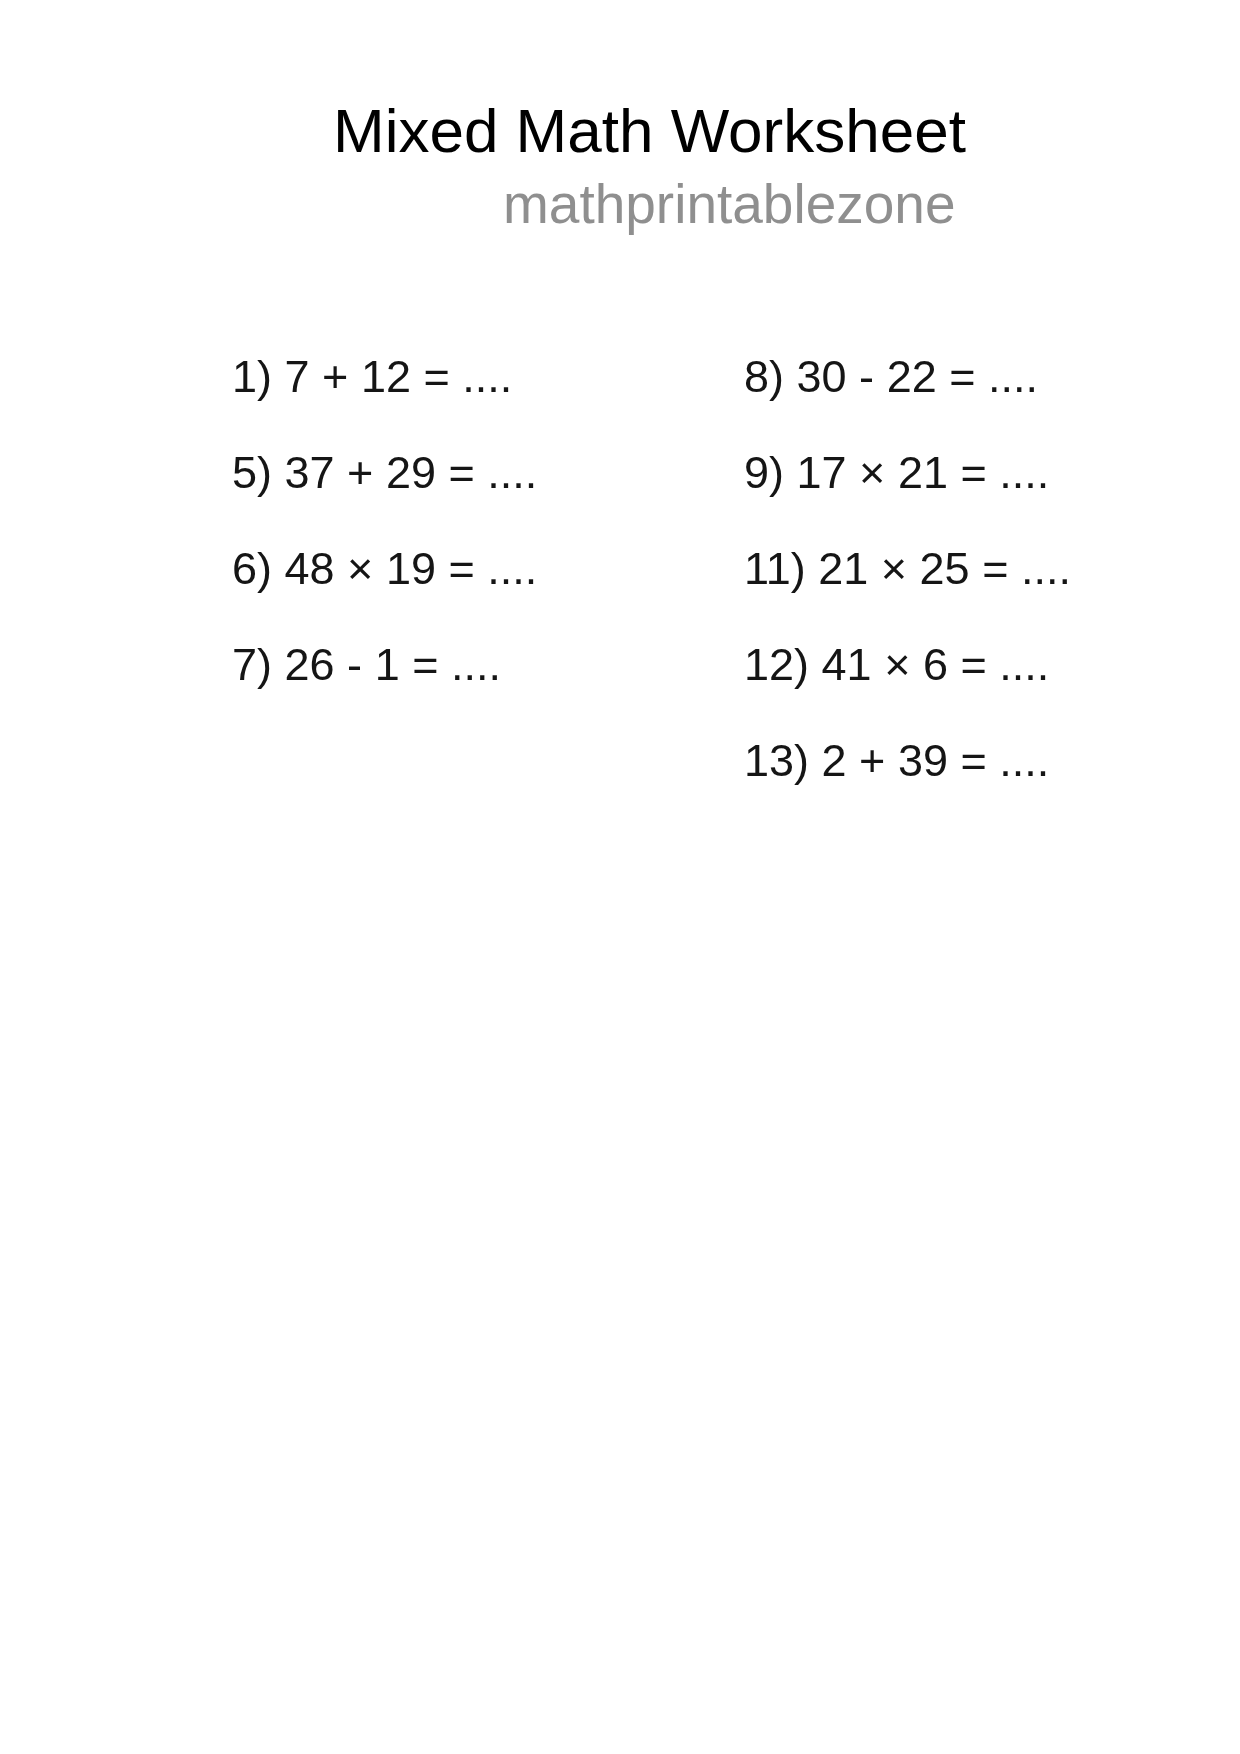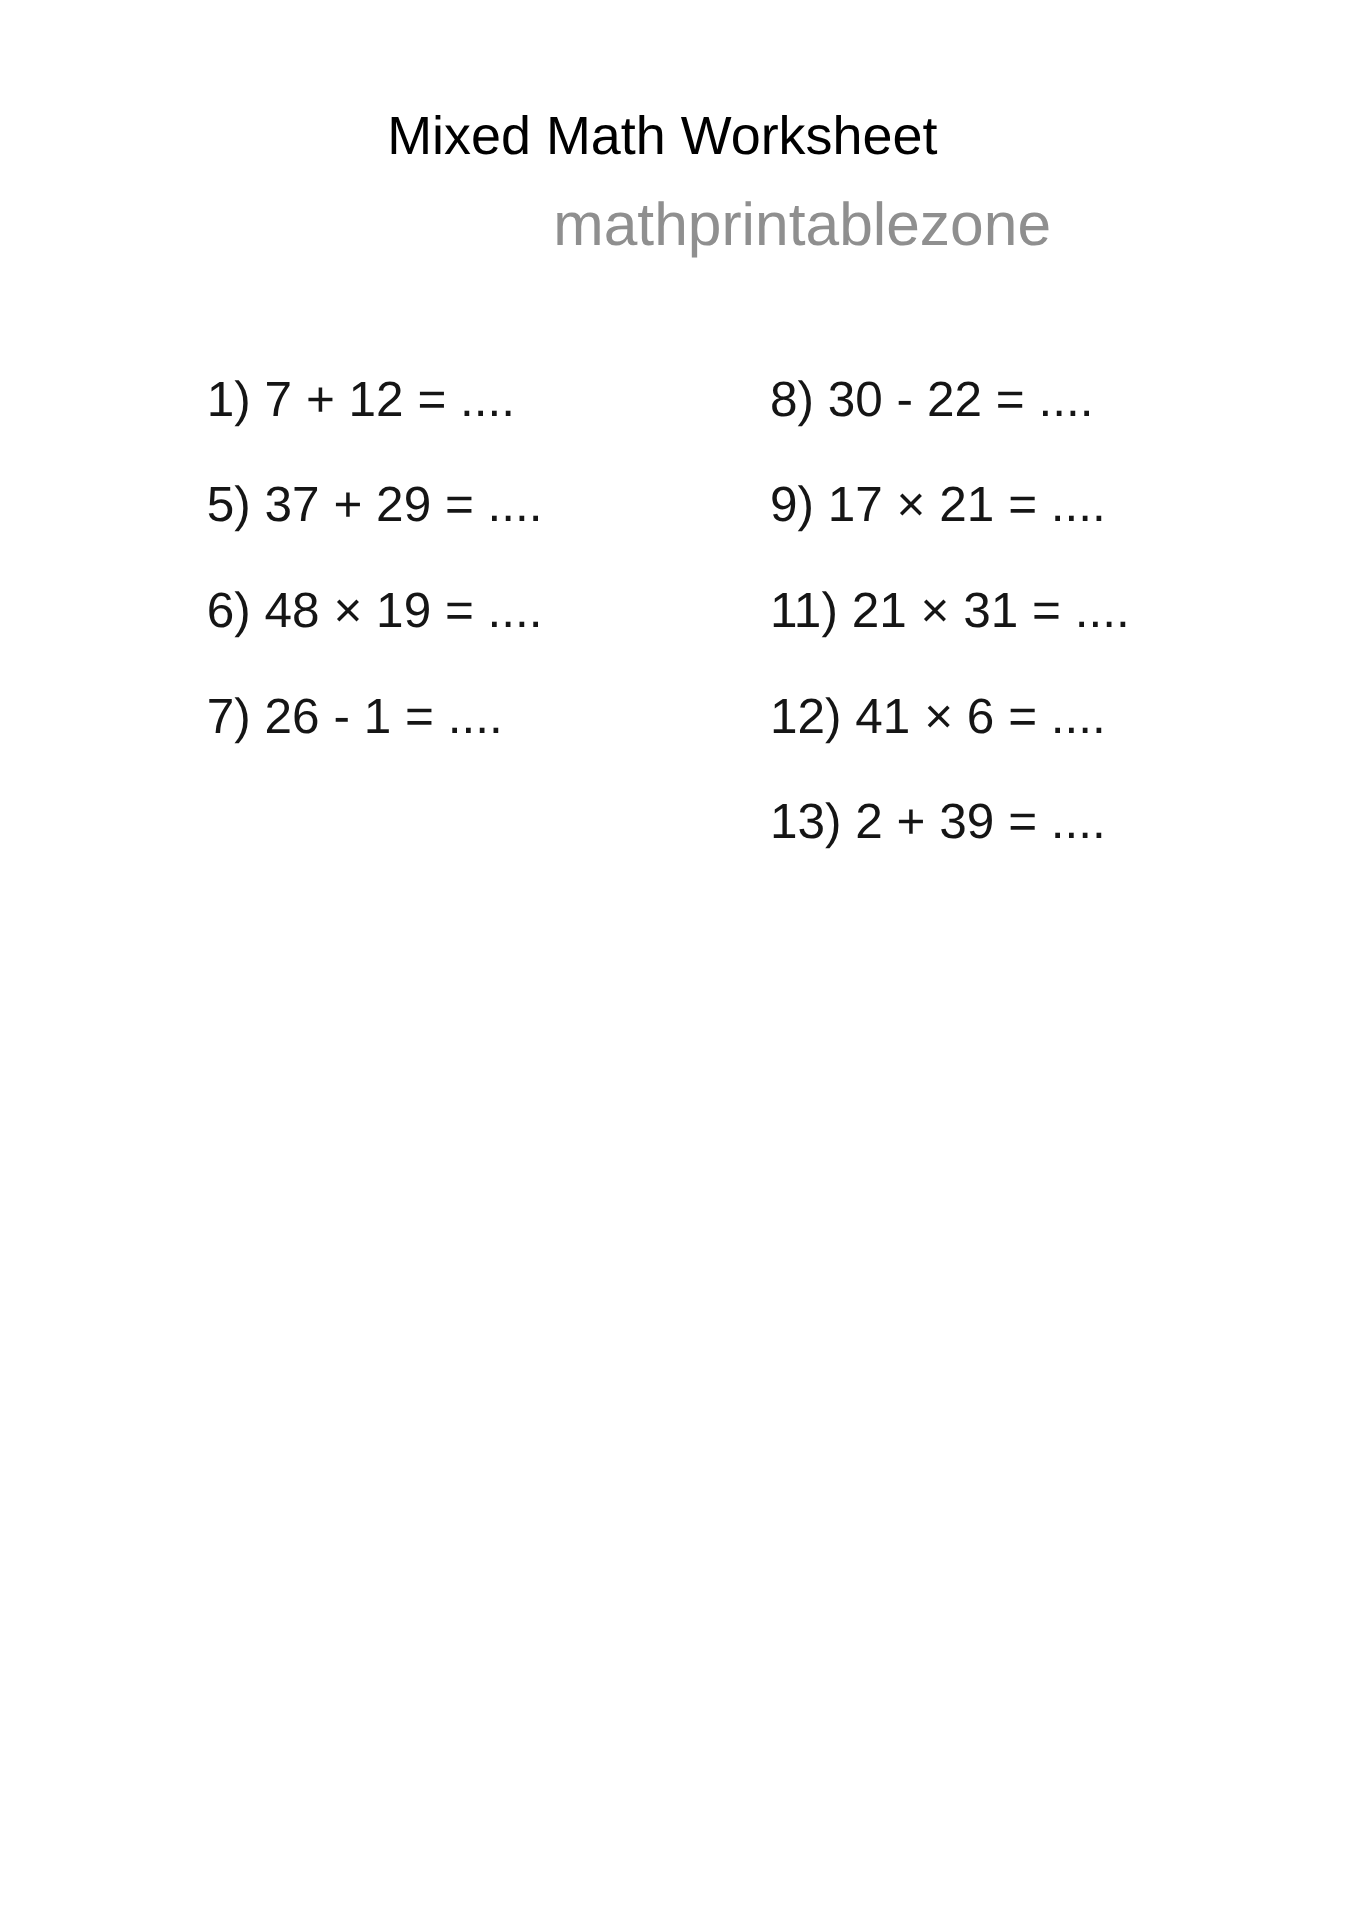--- a/index.html
+++ b/index.html
@@ -10,39 +10,40 @@
   .page {
     position: relative;
     width: 1240px;
     height: 1754px;
     background: var(--c-bg, #ffffff);
     font-family: "Liberation Sans", sans-serif;
     overflow: hidden;
   }
   .title {
     position: absolute;
-    left: 352px;
+    left: 333px;
     top: 100px;
-    font-size: 49px;
+    font-size: 62px;
     line-height: 1;
     color: var(--c-title, #000000);
     white-space: nowrap;
   }
   .subtitle {
     position: absolute;
     left: 503px;
     top: 177px;
     font-size: 55px;
     line-height: 1;
     color: var(--c-subtitle, #8f8f8f);
     white-space: nowrap;
   }
   .col {
     position: absolute;
-    top: 340px;
+    top: 354px;
+    margin-left: 44px;
   }
   .col-left  { left: 188px; }
   .col-right { left: 700px; }
   .problem-row {
     font-size: 45px;
     line-height: 45px;
     margin-bottom: 51px;
     color: var(--c-problem, #151515);
     white-space: nowrap;
   }
@@ -58,17 +59,17 @@
   <div class="col col-left">
       <div class="problem-row"><span class="tok">1)</span> <span class="tok">7</span> <span class="tok">+</span> <span class="tok">12</span> <span class="tok">=</span> <span class="tok">....</span></div>
       <div class="problem-row"><span class="tok">5)</span> <span class="tok">37</span> <span class="tok">+</span> <span class="tok">29</span> <span class="tok">=</span> <span class="tok">....</span></div>
       <div class="problem-row"><span class="tok">6)</span> <span class="tok">48</span> <span class="tok">×</span> <span class="tok">19</span> <span class="tok">=</span> <span class="tok">....</span></div>
       <div class="problem-row"><span class="tok">7)</span> <span class="tok">26</span> <span class="tok">-</span> <span class="tok">1</span> <span class="tok">=</span> <span class="tok">....</span></div>
     </div>
 
   <div class="col col-right">
       <div class="problem-row"><span class="tok">8)</span> <span class="tok">30</span> <span class="tok">-</span> <span class="tok">22</span> <span class="tok">=</span> <span class="tok">....</span></div>
       <div class="problem-row"><span class="tok">9)</span> <span class="tok">17</span> <span class="tok">×</span> <span class="tok">21</span> <span class="tok">=</span> <span class="tok">....</span></div>
-      <div class="problem-row"><span class="tok">11)</span> <span class="tok">21</span> <span class="tok">×</span> <span class="tok">31</span> <span class="tok">=</span> <span class="tok">....</span></div>
+      <div class="problem-row"><span class="tok">11)</span> <span class="tok">21</span> <span class="tok">×</span> <span class="tok">25</span> <span class="tok">=</span> <span class="tok">....</span></div>
       <div class="problem-row"><span class="tok">12)</span> <span class="tok">41</span> <span class="tok">×</span> <span class="tok">6</span> <span class="tok">=</span> <span class="tok">....</span></div>
       <div class="problem-row"><span class="tok">13)</span> <span class="tok">2</span> <span class="tok">+</span> <span class="tok">39</span> <span class="tok">=</span> <span class="tok">....</span></div>
     </div>
 </div>
 
 </body></html>

